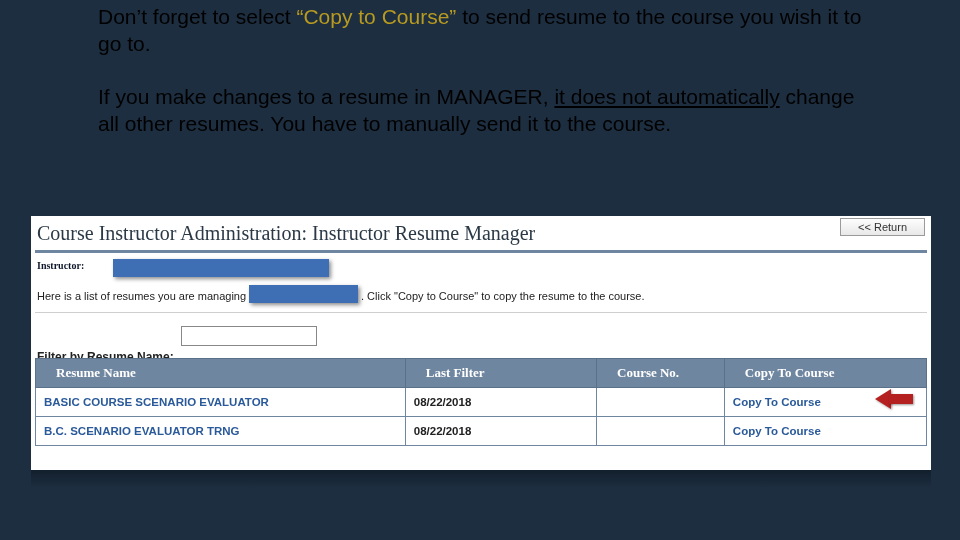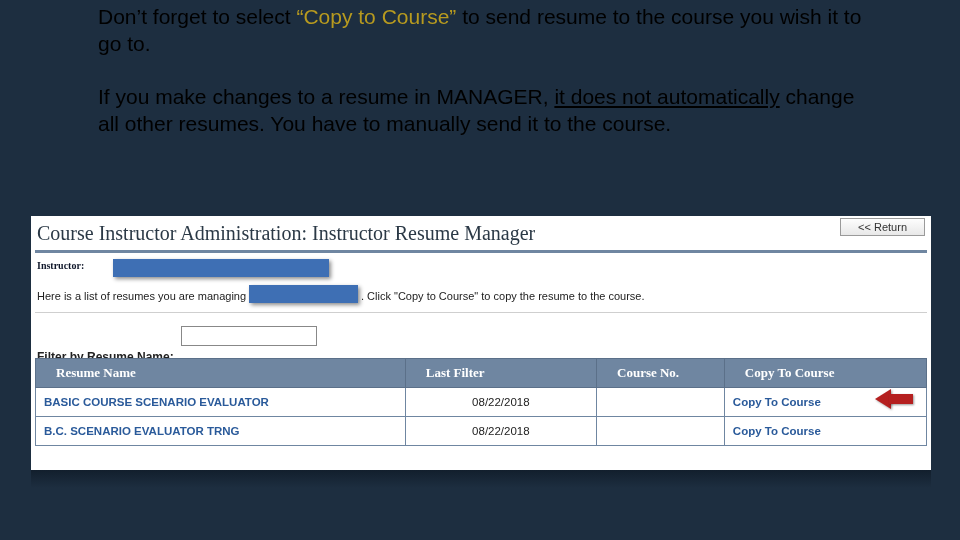--- a/index.html
+++ b/index.html
@@ -158,21 +158,21 @@
     font-size: 13px;
   }
   .table td {
     border: 1px solid #6f86a1;
     padding: 8px 8px;
     color: #2a5a9a;
     font-weight: bold;
     font-size: 11.5px;
     background: #fff;
   }
-  .table td.date, .table td.empty { color: #222; font-weight: normal; text-align: center; }
+  .table td.date, .table td.empty { color: #222; font-weight: bold; }
   .table .col-name   { width: 396px; }
   .table .col-date   { width: 178px; }
   .table .col-course { width: 98px;  }
   .table .col-copy   { width: 190px; }
 
   .copy-link { color: #2a5a9a; font-weight: bold; cursor: pointer; }
 
   .arrow {
     position: absolute;
     right: 18px;

